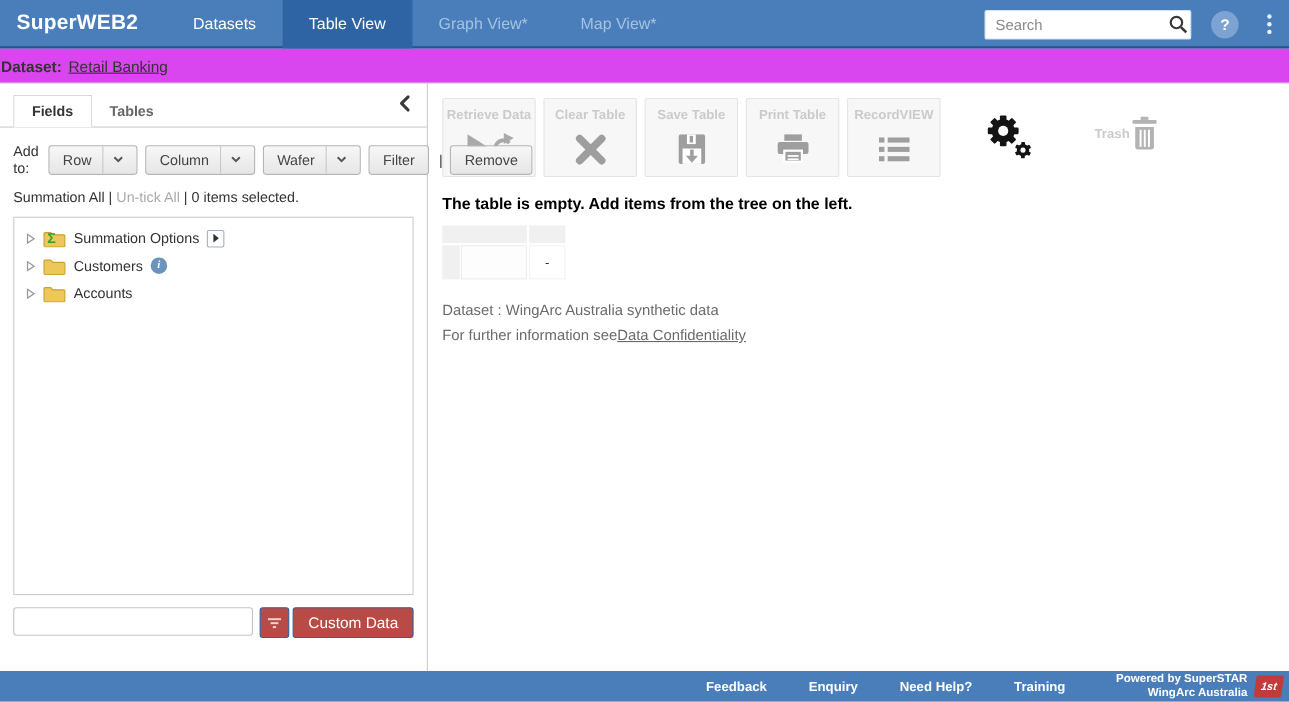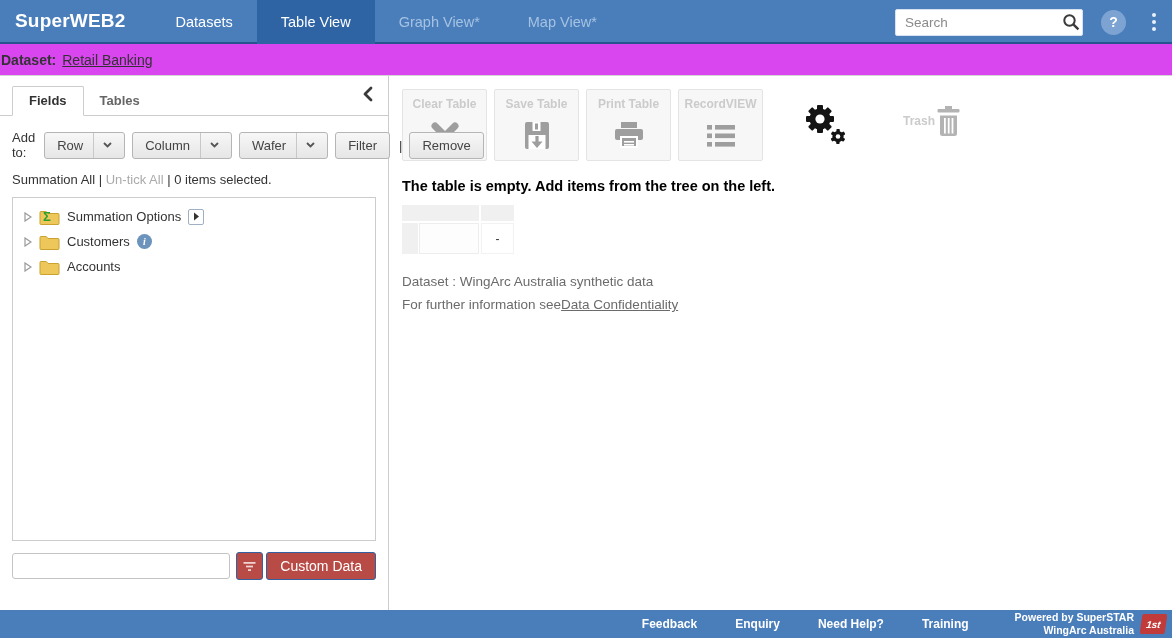--- a/index.html
+++ b/index.html
@@ -52,21 +52,21 @@
   .tree-box { margin:10px 12px 0 12px; border:1px solid #ccc; height:344px; padding:6px 4px; overflow:hidden; }
   .tree-item { display:flex; align-items:center; height:25px; font-size:13px; color:#333; padding-left:4px; }
   .expander { width:14px; display:flex; justify-content:center; margin-right:4px; cursor:pointer; }
   .folder { position:relative; width:21px; height:16px; margin-right:7px; }
   .folder-sigma { position:absolute; left:4px; top:0px; font-size:13px; line-height:16px; font-weight:bold; color:#2ea12e; }
   .tree-label { cursor:pointer; }
   .arrow-btn { width:16px; height:16px; border:1px solid #9fb0c4; border-radius:2px; background:#fff; display:flex; align-items:center; justify-content:center; margin-left:7px; cursor:pointer; }
   .info-icon { width:15px; height:15px; border-radius:50%; background:#6b93bb; color:#fff; font-size:10px; font-weight:bold; font-style:italic; display:flex; align-items:center; justify-content:center; margin-left:7px; cursor:pointer; font-family:"Liberation Serif", serif; }
 
   
-  .lp-bottom { position:absolute; left:12px; right:12px; top:476px; display:flex; align-items:center; }
+  .lp-bottom { position:absolute; left:12px; right:12px; top:476px; display:flex; }
   .filter-input { width:218px; height:26px; border:1px solid #c4c4c4; border-radius:3px; padding:0 8px; font-size:13px; color:#333; outline:none; font-family:"Liberation Sans", sans-serif; }
   .red-btn { background:#b84b45; border:1px solid #31619e; border-radius:3px; color:#fff; cursor:pointer; display:flex; align-items:center; justify-content:center; }
   .filter-btn { width:27px; height:28px; margin-left:6px; }
   .custom-data-btn { margin-left:auto; height:28px; padding:0 13px; font-size:14px; }
 
   
   .toolbar { display:flex; align-items:flex-start; }
   .tb-btn { background:#f7f7f7; border:1px solid #e4e4e4; border-radius:2px; width:85px; height:72px; margin-right:7px; display:flex; flex-direction:column; align-items:center; padding-top:7px; cursor:default; }
   .tb-label { font-size:12px; font-weight:bold; color:#cbcbcb; white-space:nowrap; }
   .tb-icon { margin-top:8px; display:flex; align-items:center; justify-content:center; flex:1; padding-bottom:8px; }
@@ -240,20 +240,30 @@
             <rect x="5" y="8.2" width="3" height="1.8" fill="#f0d2d0"></rect>
           </svg>
       </div>
       <div class="red-btn custom-data-btn">Custom Data</div>
     </div>
   </div>
 
   <div class="right-panel">
     <div class="toolbar">
 
+      <div class="tb-btn">
+        <span class="tb-label">Retrieve Data</span>
+        <span class="tb-icon">
+          <svg width="44" height="30" viewBox="0 0 44 30">
+            <polygon points="2,1 2,29 24,15" fill="#a9a9a9"></polygon>
+            <path d="M40 9 A 7.5 7.5 0 1 0 41.5 17" fill="none" stroke="#a9a9a9" stroke-width="3.4"></path>
+            <polygon points="35,0 44,4.5 35,10" fill="#a9a9a9"></polygon>
+          </svg>
+        </span>
+      </div>
 
       <div class="tb-btn">
         <span class="tb-label">Clear Table</span>
         <span class="tb-icon">
           <svg width="28" height="28" viewBox="0 0 28 28">
               <path d="M4,4 L24,24 M24,4 L4,24" stroke="#9e9e9e" stroke-width="7" stroke-linecap="round"></path>
             </svg>
         </span>
       </div>
 

